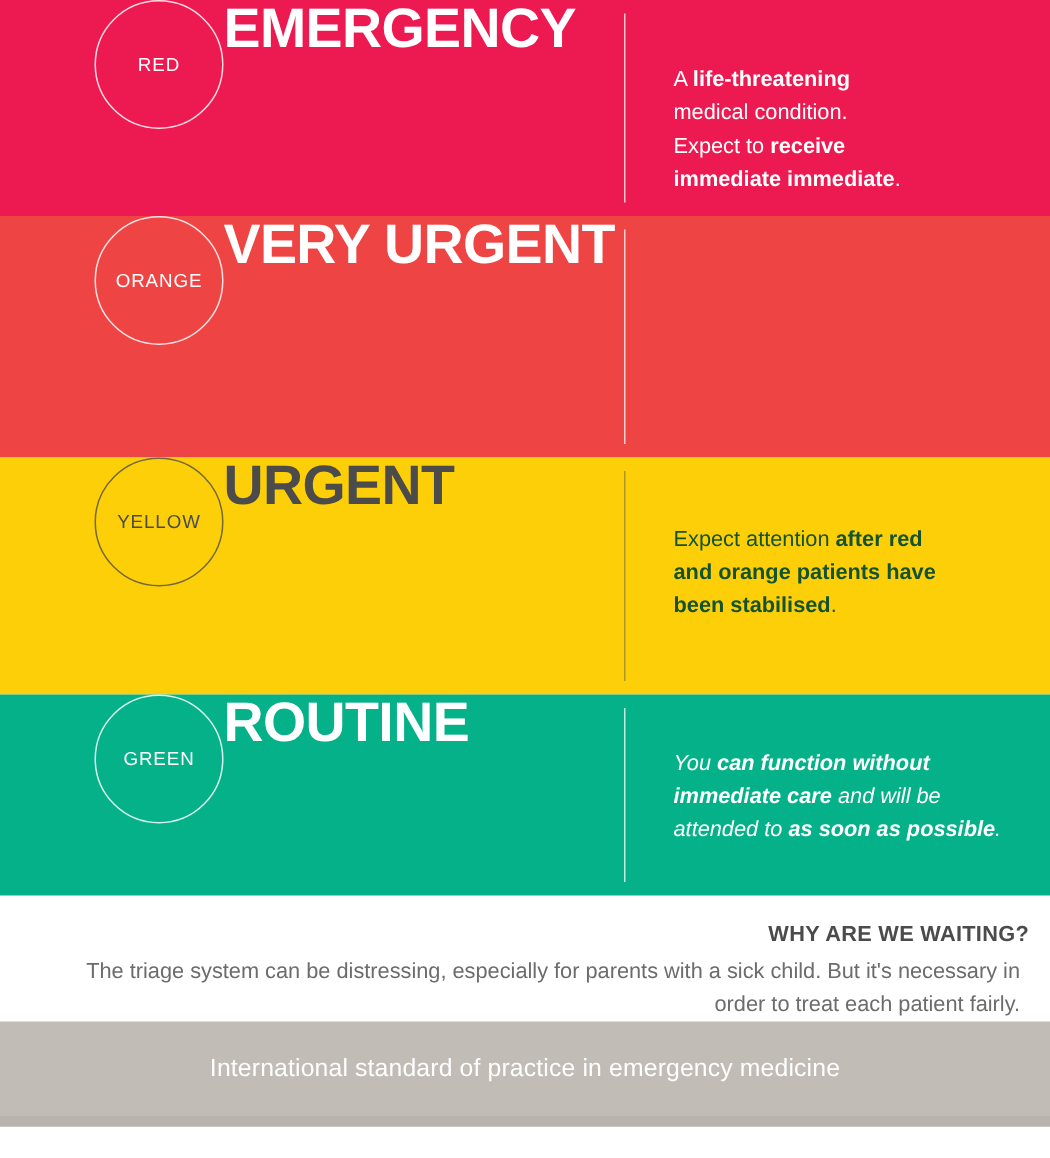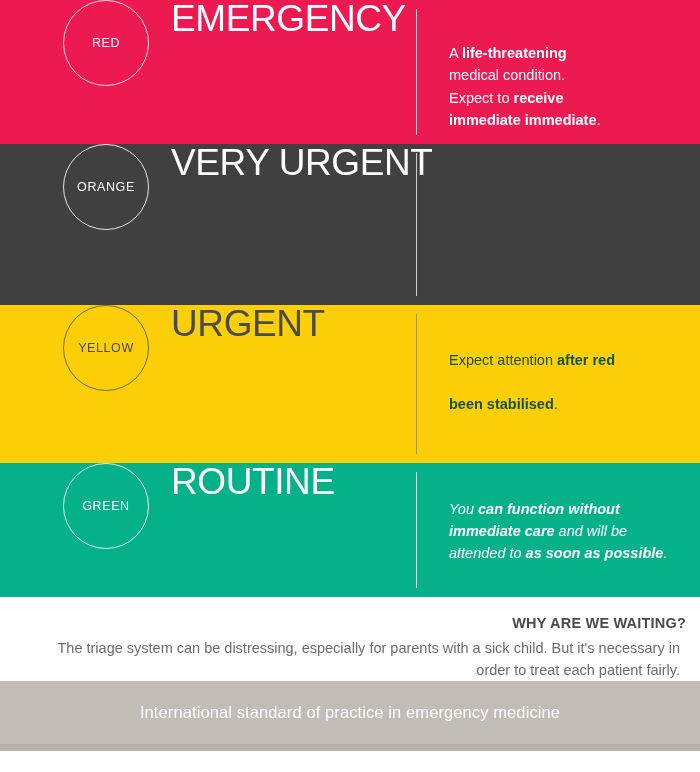--- a/index.html
+++ b/index.html
@@ -26,21 +26,21 @@
   
   .triage-row {
     position: relative;
     display: flex;
     align-items: center;
     box-sizing: border-box;
     width: 100%;
   }
 
   .row-red    { height: 144px; background: #ed1a51; }
-  .row-orange { height: 161px; background: #404040; }
+  .row-orange { height: 161px; background: #ef4444; }
   .row-yellow { height: 158px; background: #fdcf09; }
   .row-green  { height: 134px; background: #04b188; }
 
   
   .row-left {
     width: 416px;
     height: 100%;
     display: flex;
     align-items: flex-start;
     flex: 0 0 416px;
@@ -61,23 +61,22 @@
   }
   .code-circle-label {
     font-size: 12.5px;
     letter-spacing: 0.6px;
     color: #ffffff;
     font-weight: 400;
     white-space: nowrap;
   }
 
   .headline {
-    margin-left: 22px;
     font-size: 37px;
-    font-weight: 400;
+    font-weight: 700;
     letter-spacing: -0.4px;
     color: #ffffff;
     line-height: 1;
     white-space: nowrap;
   }
 
   
   .row-yellow .code-circle { border-color: rgba(70,70,70,0.75); }
   .row-yellow .code-circle-label { color: #4b4b4b; }
   .row-yellow .headline { color: #4b4b4b; }
@@ -191,21 +190,21 @@
 
   <div class="triage-row row-yellow">
     <div class="row-left">
       <div class="code-circle">
         <span class="code-circle-label">YELLOW</span>
       </div>
       <div class="headline">URGENT</div>
     </div>
     <div class="row-divider"></div>
     <div class="row-right">
-      <div class="row-desc">Expect attention <b>after red</b><br><br><b>been stabilised</b>.</div>
+      <div class="row-desc">Expect attention <b>after red</b><br><b>and orange patients have</b><br><b>been stabilised</b>.</div>
     </div>
   </div>
 
   <div class="triage-row row-green">
     <div class="row-left">
       <div class="code-circle">
         <span class="code-circle-label">GREEN</span>
       </div>
       <div class="headline">ROUTINE</div>
     </div>

